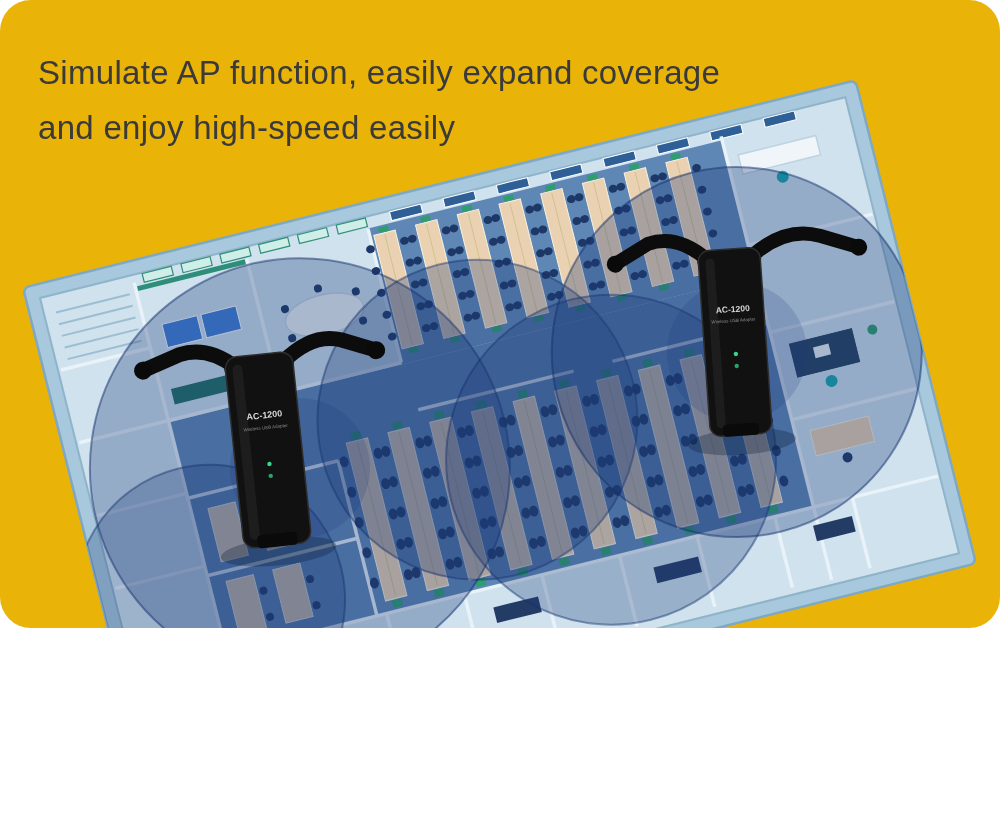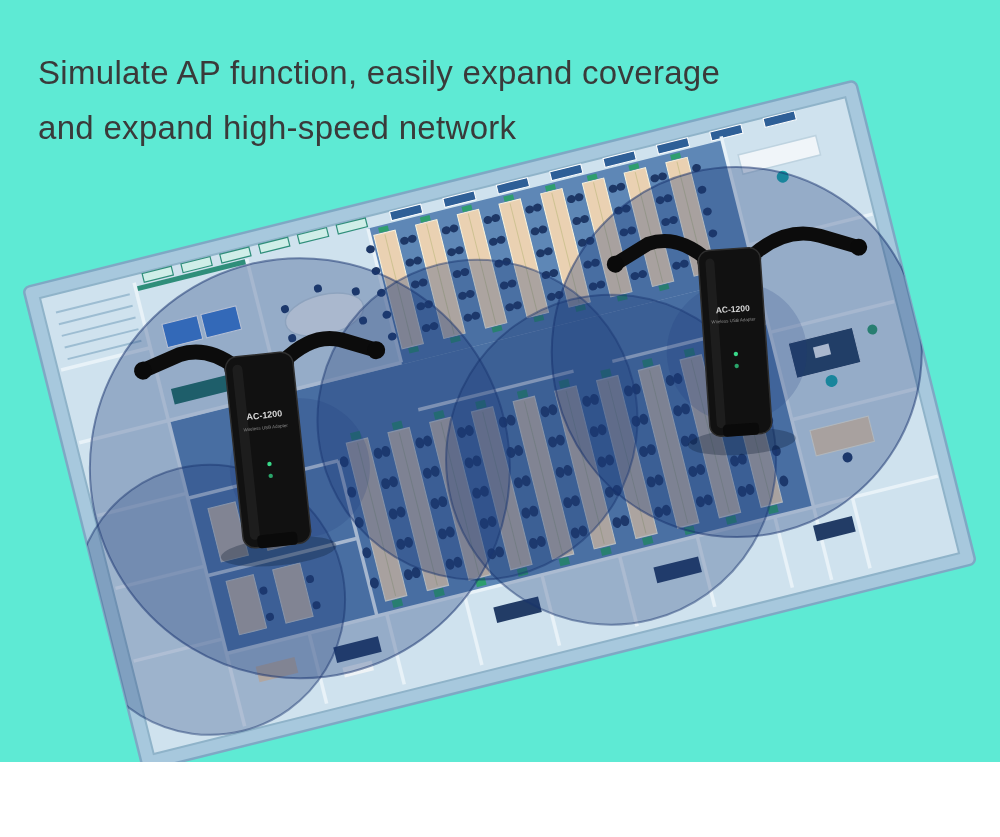--- a/index.html
+++ b/index.html
@@ -1,35 +1,35 @@
 <!DOCTYPE html>
 <html><head>
 <meta charset="utf-8">
 <style>
   html,body{margin:0;padding:0;background:#ffffff;}
   .canvas{
-    position:relative;width:1000px;height:762px;background:#5eead4;
-    overflow:hidden;font-family:"Liberation Sans",sans-serif;
+    position:relative;width:1000px;height:628px;background:#eab308;
+    overflow:hidden;font-family:"Liberation Sans",sans-serif;border-radius:31px;
   }
   .headline{
     position:absolute;left:38px;top:46px;
     font-size:33px;color:#3a3a3a;line-height:1.66;letter-spacing:.3px;
     font-weight:400;
   }
   .scene{position:absolute;left:0;top:0;width:1000px;height:837px;}
   svg text{font-family:"Liberation Sans",sans-serif;}
 </style>
 </head>
 <body>
 
 <div class="canvas">
 
   <div class="headline">
     <div>Simulate AP function, easily expand coverage</div>
-    <div>and expand high-speed network</div>
+    <div>and enjoy high-speed easily</div>
   </div>
 
   <svg class="scene" viewBox="0 0 1000 837" xmlns="http://www.w3.org/2000/svg">
 
     <defs>
 
       <g id="dr">
         <rect x="-11" y="0" width="22" height="130" fill="#ead1b2" stroke="#f8f3de" stroke-width="1"></rect>
         <line x1="0" y1="2" x2="0" y2="128" stroke="#cec292" stroke-width="1"></line>
         <g fill="#1d3766">

